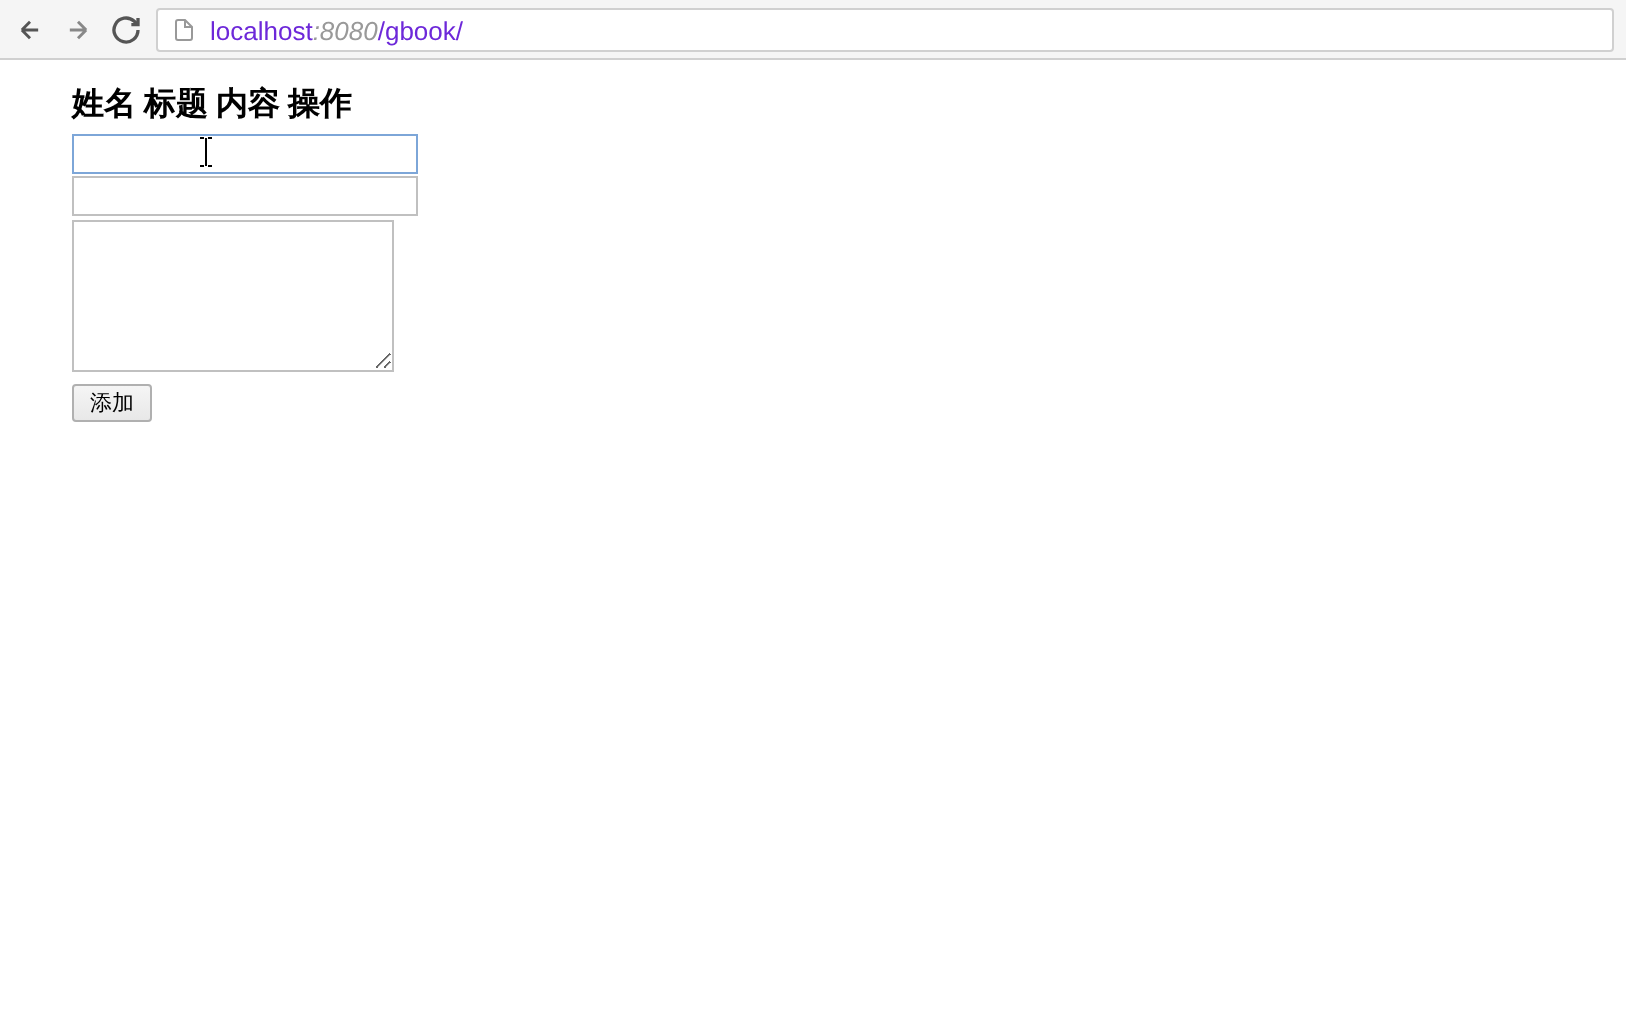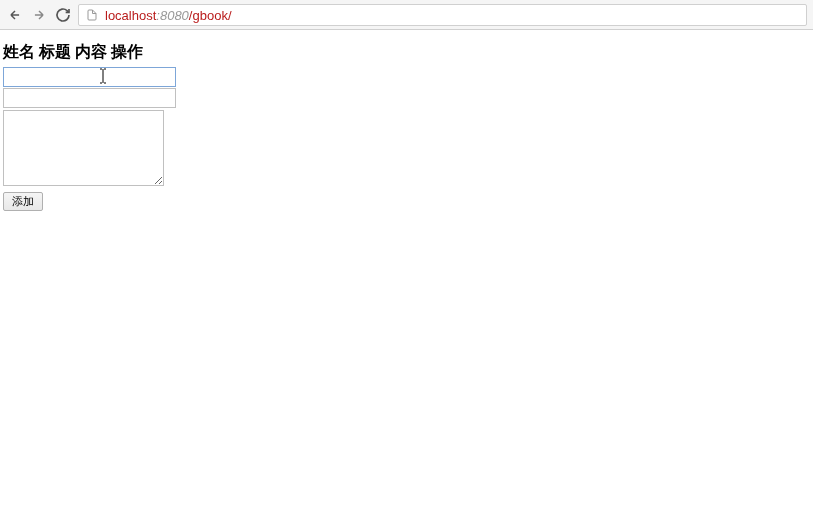--- a/index.html
+++ b/index.html
@@ -71,29 +71,30 @@
       align-items: center;
       justify-content: center;
       color: #999;
     }
     .page-icon svg {
       width: 12px;
       height: 14px;
     }
     .url-text {
       font-size: 13px;
-      color: #b91c1c;
+      color: #6d28d9;
       font-weight: 500;
     }
     .url-port {
       color: #999;
       font-style: italic;
     }
     .content {
       padding: 12px 3px 3px 3px;
+      margin-left: 33px;
     }
     .headers {
       display: flex;
       gap: 2px;
       font-size: 16px;
       font-weight: bold;
       color: #000;
       margin-bottom: 4px;
     }
     .headers span {

